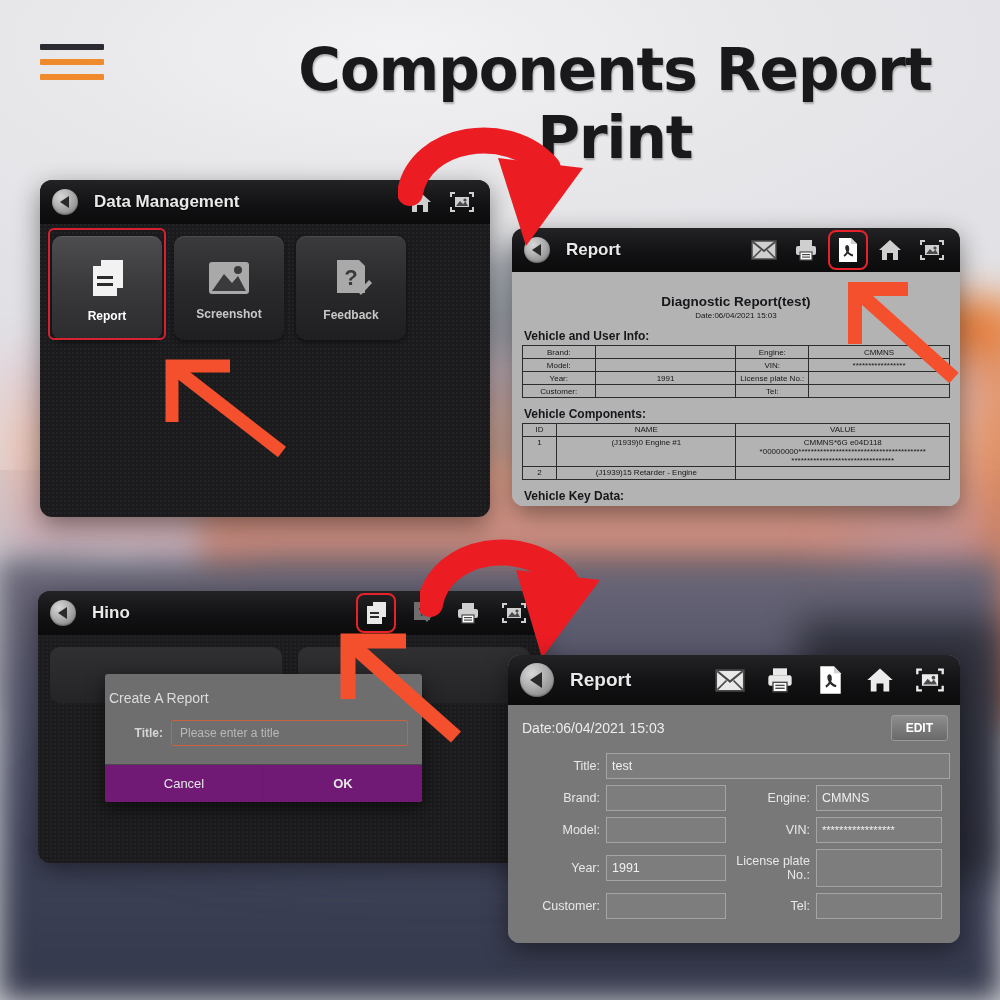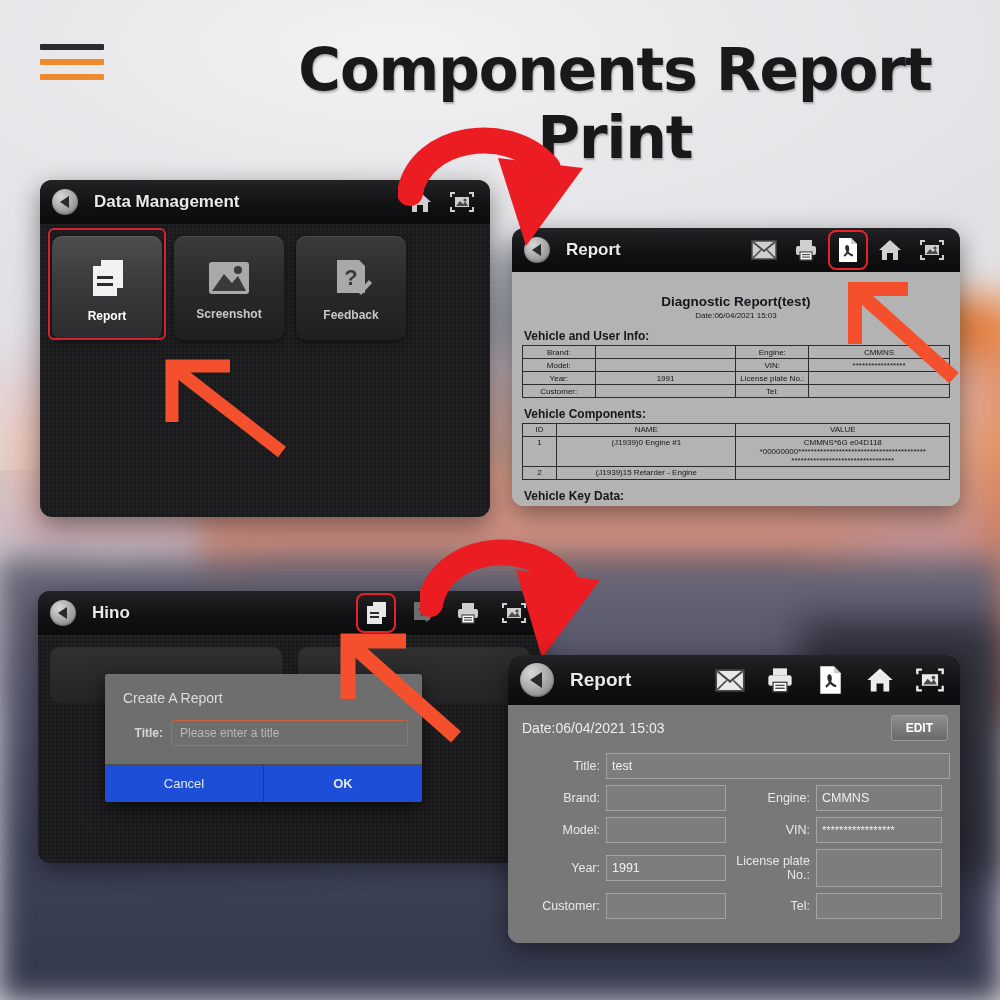--- a/index.html
+++ b/index.html
@@ -165,29 +165,29 @@
   .c-val { text-align:center; }
   .c-left { text-align:center; }
   .comp-tbl td { vertical-align:top; }
   .stars { letter-spacing:0px; word-break:break-all; }
 
   
   .dlg {
     position:absolute; border-radius:3px; overflow:hidden;
     background:#6e6e6e; box-shadow:0 6px 18px rgba(0,0,0,.6);
   }
-  .dlg-title { color:#dcdcdc; font-size:14px; padding:16px 14px 10px 18px; }
+  .dlg-title { color:#dcdcdc; font-size:14px; padding:16px 14px 10px 4px; }
   .dlg-row { display:flex; align-items:center; padding:4px 14px 18px 18px; gap:8px; }
   .dlg-row .lab { color:#d6d6d6; font-size:12px; font-weight:bold; width:40px; text-align:right; }
   .dlg-input {
     flex:1; height:26px; border:1px solid #c8623f; border-radius:2px;
     background:#6e6e6e; color:#b9b9b9; font-size:12px;
     display:flex; align-items:center; padding:0 8px;
   }
-  .dlg-btns { display:flex; border-top:1px solid #4a4a4a; background:#1d4ed8; }
+  .dlg-btns { display:flex; border-top:1px solid #4a4a4a; background:#701a75; }
   .dlg-btns .b {
     flex:1; text-align:center; color:#e6e6e6; font-size:13px; padding:11px 0;
   }
   .dlg-btns .b + .b { border-left:1px solid #3c3c40;font-weight:bold; }
 
   
   .form-wrap { background:#787878; width:100%; height:100%; padding:0; }
   .form-top { display:flex; align-items:center; padding:10px 12px 8px 14px; }
   .form-date { color:#ececec; font-size:14px; }
   .edit-btn {

